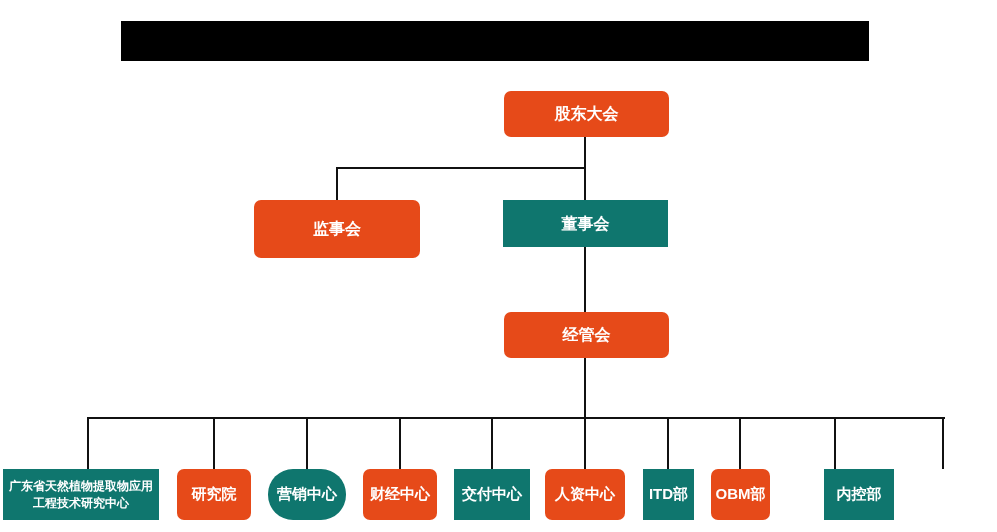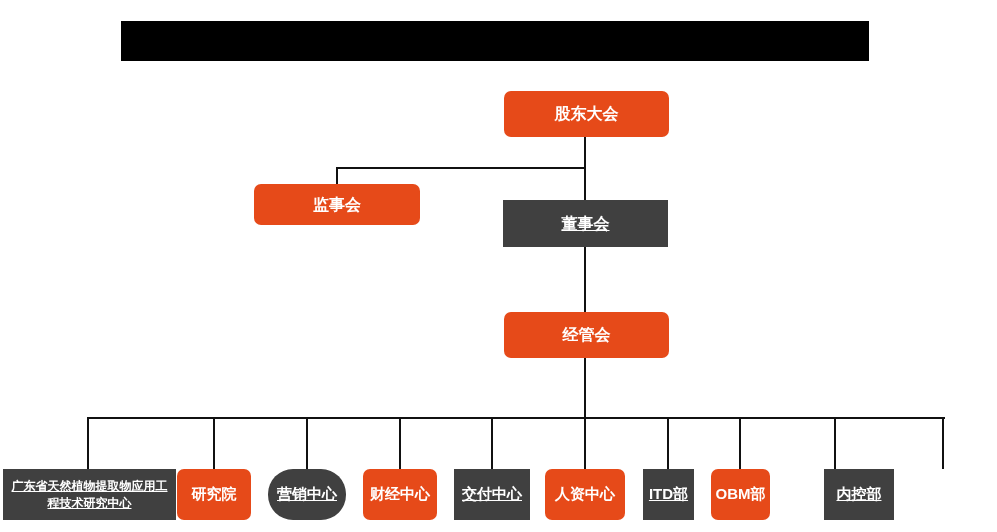--- a/index.html
+++ b/index.html
@@ -24,27 +24,27 @@
     justify-content: center;
     text-align: center;
     color: #ffffff;
     font-weight: bold;
     font-size: 16px;
     line-height: 1.35;
     box-sizing: border-box;
     padding: 2px 3px;
   }
   .dark  { background: #E64A19; border-radius: 7px; }
-  .light { background: #404040; text-decoration: underline; }
+  .light { background: #0f766e; }
   .lvl1 { left: 504px; top: 91px;  width: 165px; height: 46px; }
-  .lvl2a{ left: 254px; top: 184px; width: 166px; height: 41px; }
+  .lvl2a{ left: 254px; top: 200px; width: 166px; height: 58px; }
   .lvl2b{ left: 503px; top: 200px; width: 165px; height: 47px; }
   .lvl3 { left: 504px; top: 312px; width: 165px; height: 46px; }
   .dept { top: 469px; height: 51px; font-size: 15px; }
-  .d0 { left: 3px;   width: 173px; font-size: 12px; }
+  .d0 { left: 3px;   width: 156px; font-size: 12px; }
   .d1 { left: 177px; width: 74px; }
   .d2 { left: 268px; width: 78px; border-radius: 25px; }
   .d3 { left: 363px; width: 74px; }
   .d4 { left: 454px; width: 76px; }
   .d5 { left: 545px; width: 80px; }
   .d6 { left: 643px; width: 51px; }
   .d7 { left: 711px; width: 59px; }
   .d8 { left: 792px; width: 70px; margin-left: 32px; }
   .d9 { left: 894px; width: 96px; }
   .line { position: absolute; background: #111111; }

